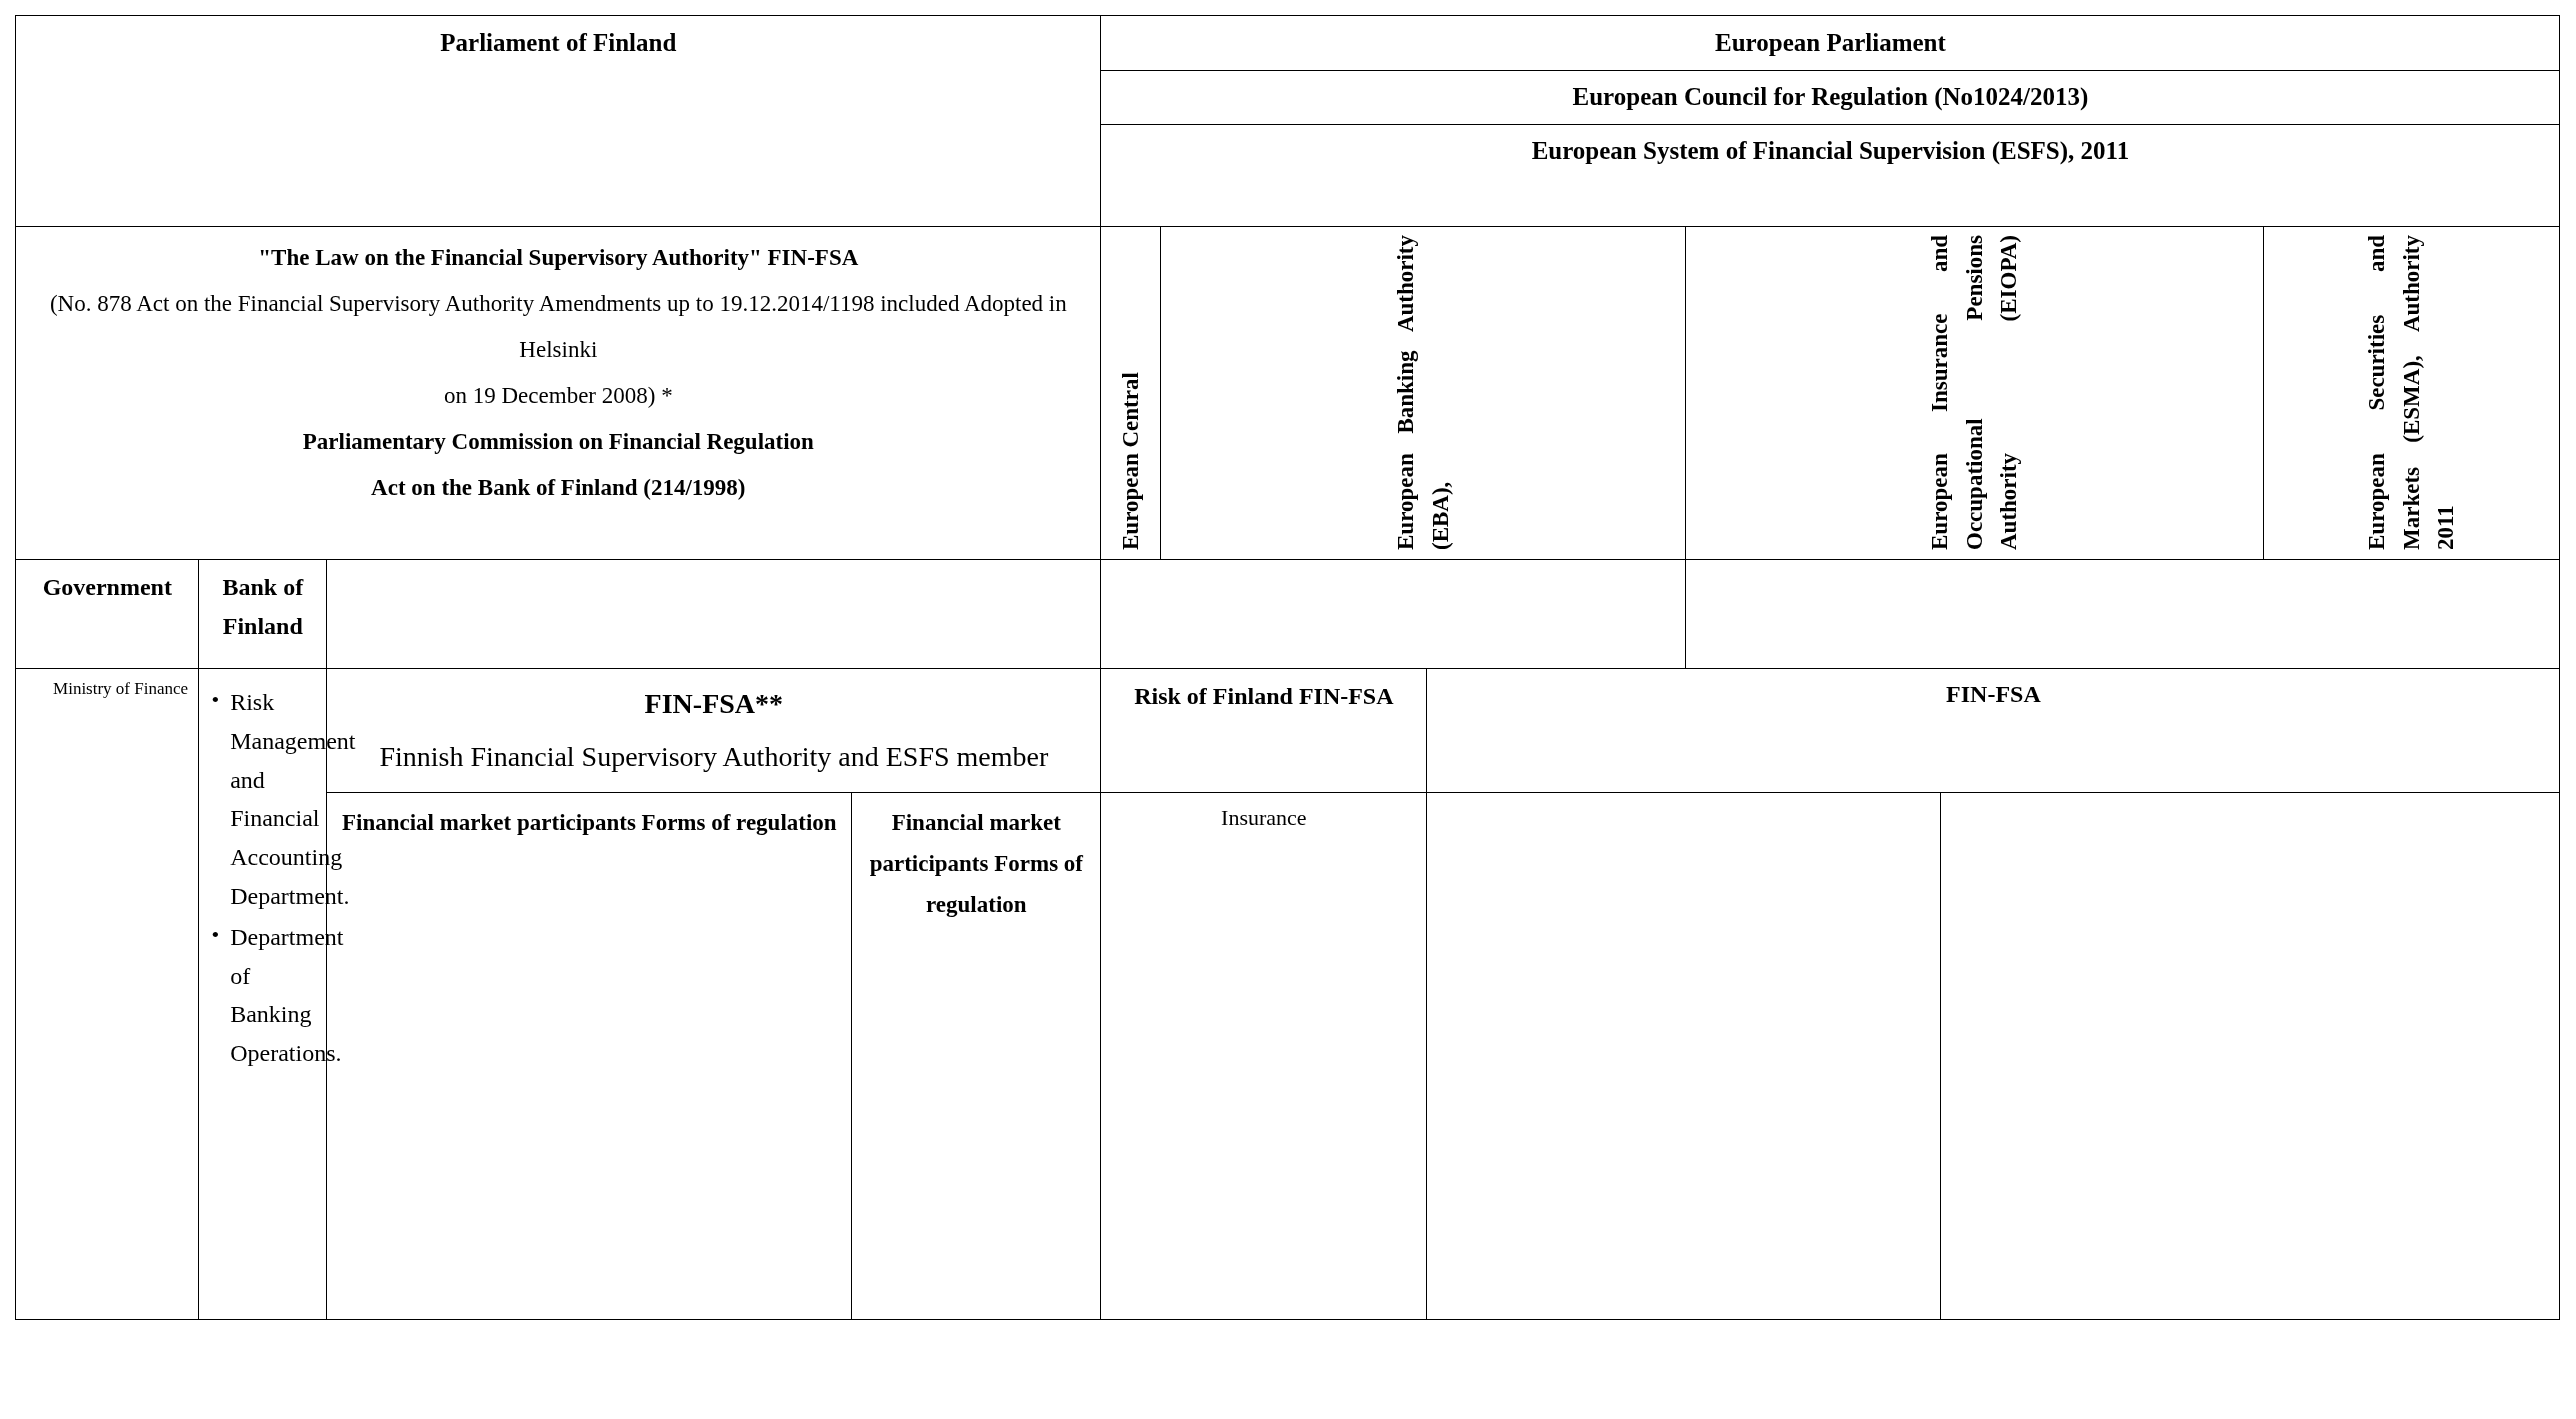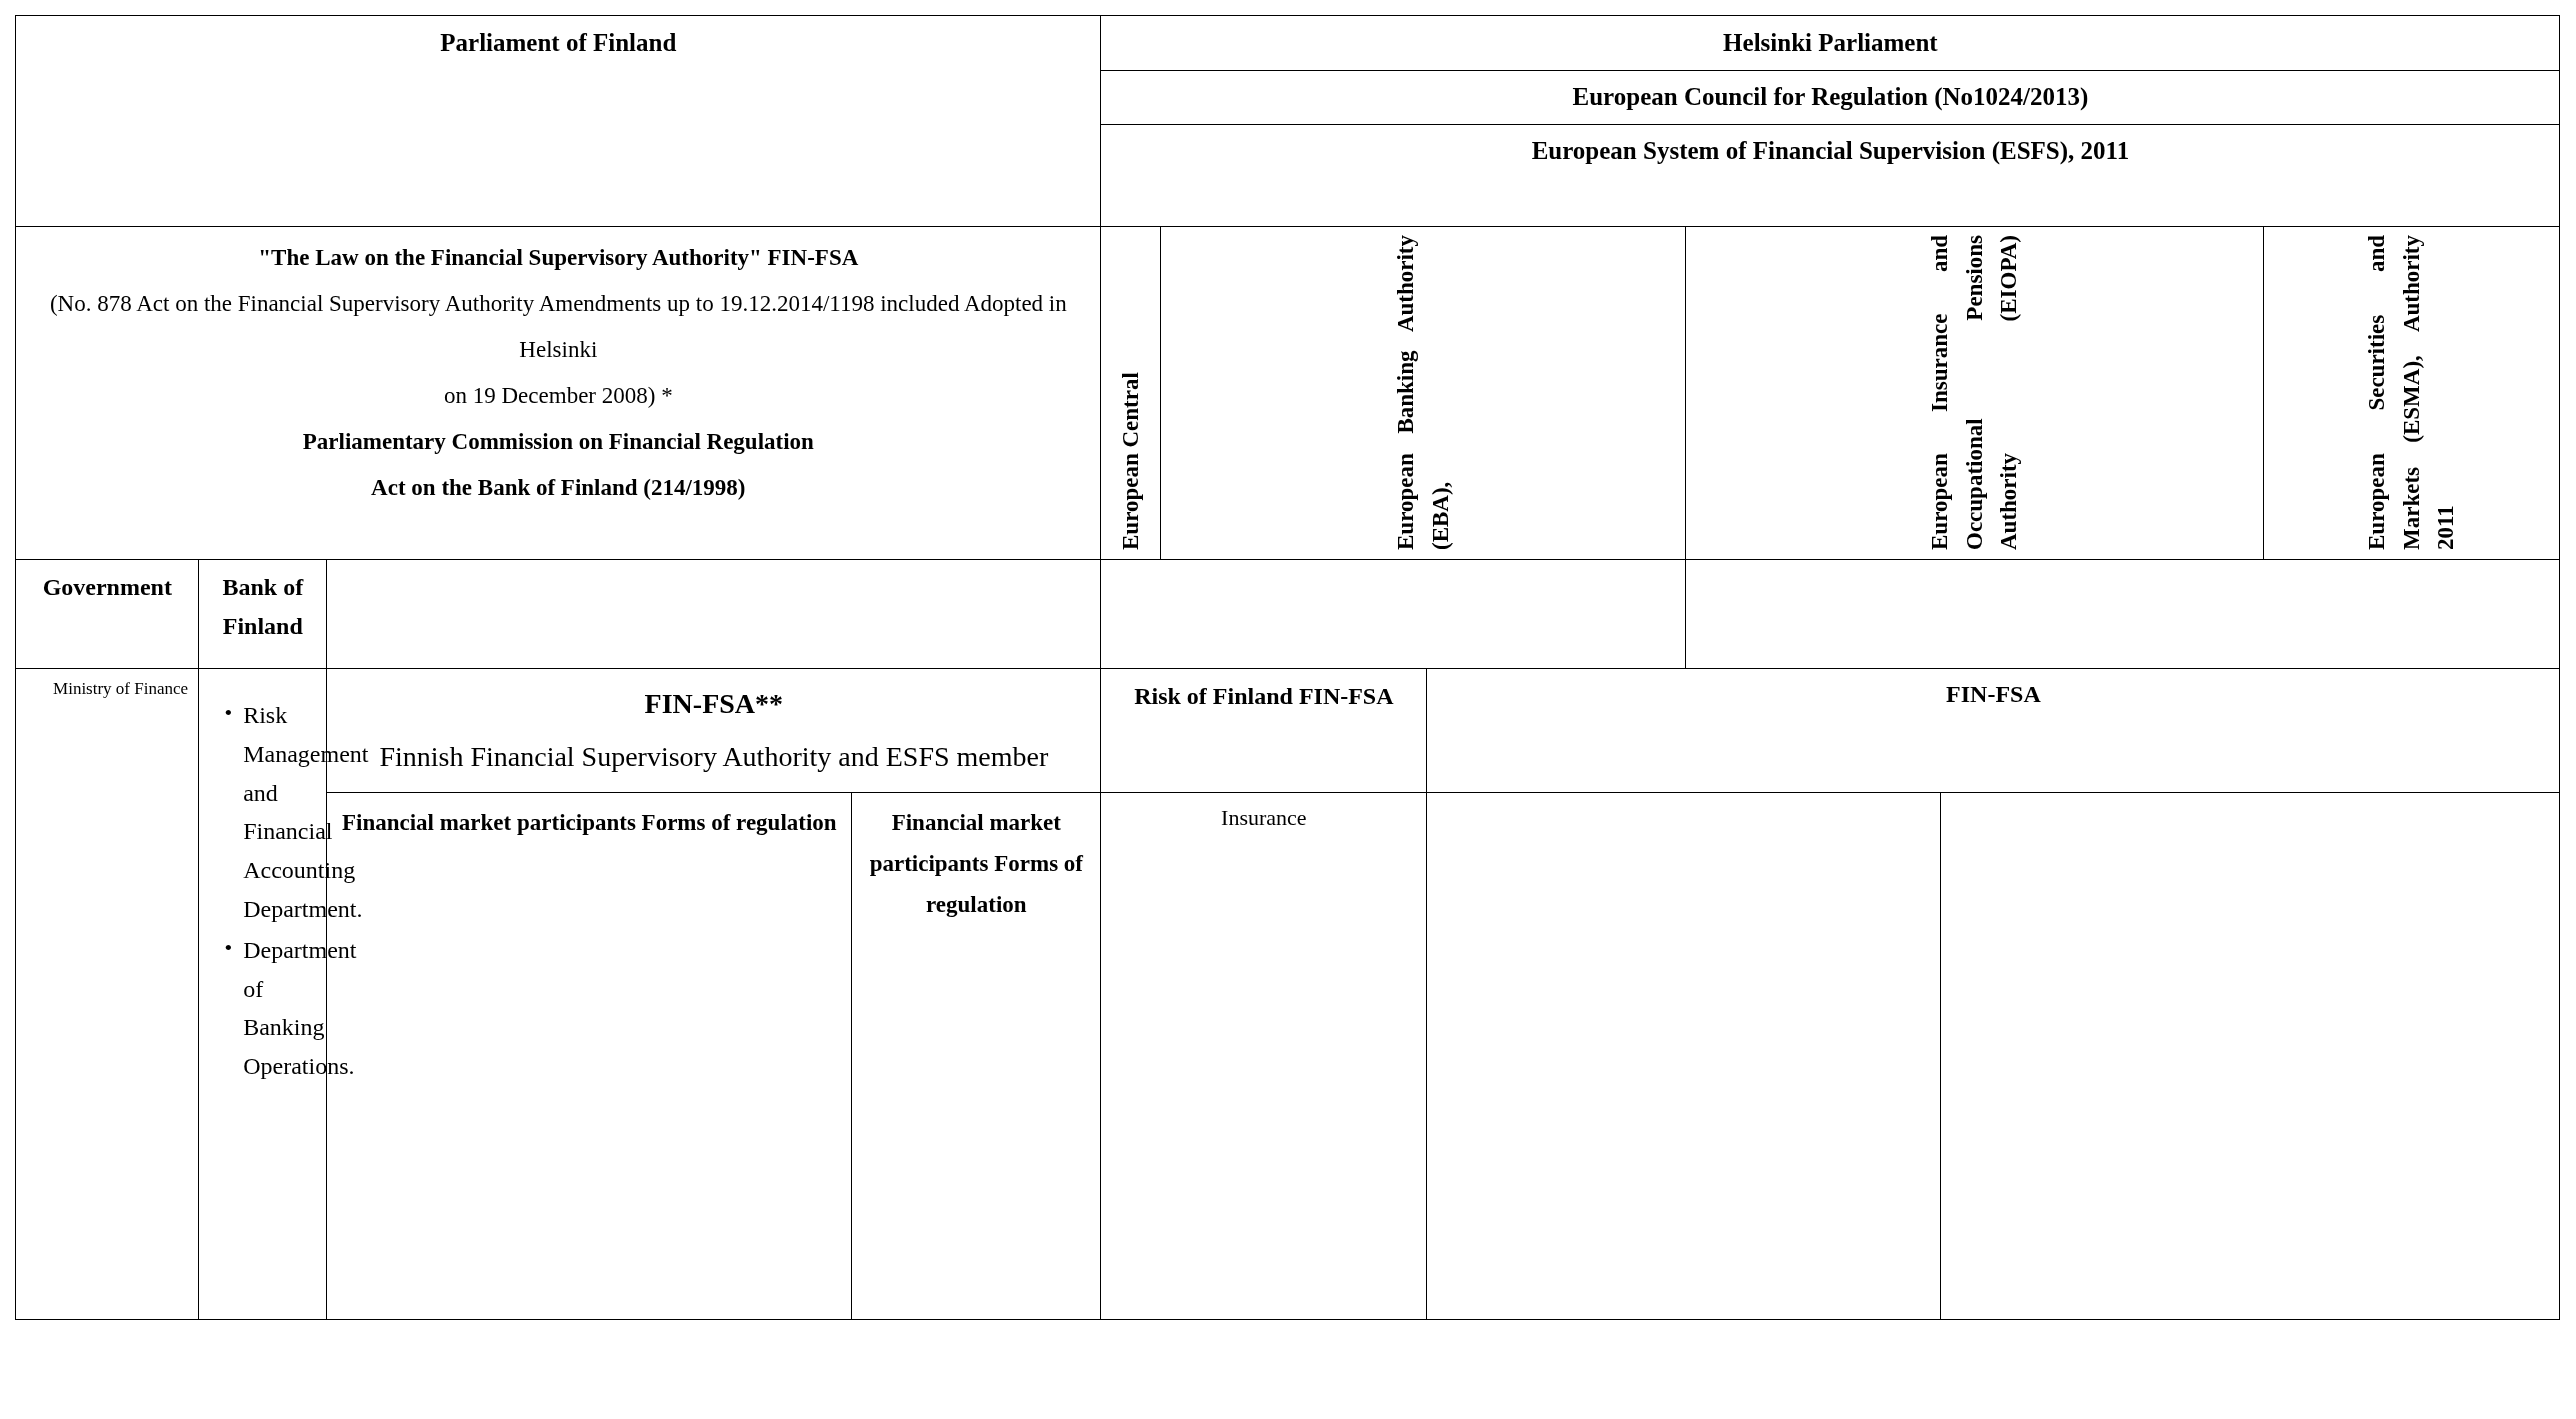--- a/index.html
+++ b/index.html
@@ -109,21 +109,21 @@
 
   .ministry-cell {
     text-align: right;
     font-size: 17px;
     vertical-align: top;
     padding-top: 12px;
     margin-top: 28px;
   }
 
   ul.dept-list {
-    margin: 15px;
+    margin: 2px;
     padding: 0;
     list-style: none;
     text-align: left;
     font-size: 24px;
     line-height: 1.62;
   }
   ul.dept-list li {
     position: relative;
     padding-left: 18.7px;
     margin-bottom: 1.7px;
@@ -201,21 +201,21 @@
       <col style="width:323px">
       <col style="width:296px">
     </colgroup>
 
     <tbody>
         <tr>
       <td class="parliament-cell thick-top thick-left" rowspan="3" colspan="5">
         <span>Parliament of Finland</span>
       </td>
       <td class="band thick-top thick-right" colspan="6">
-        <span>Helsinki Parliament</span>
+        <span>European Parliament</span>
       </td>
     </tr>
 
     <tr>
       <td class="band thick-right" colspan="6">
         <span>European Council for Regulation </span><span class="reg-no">(No1024/2013)</span>
       </td>
     </tr>
 
     <tr>

